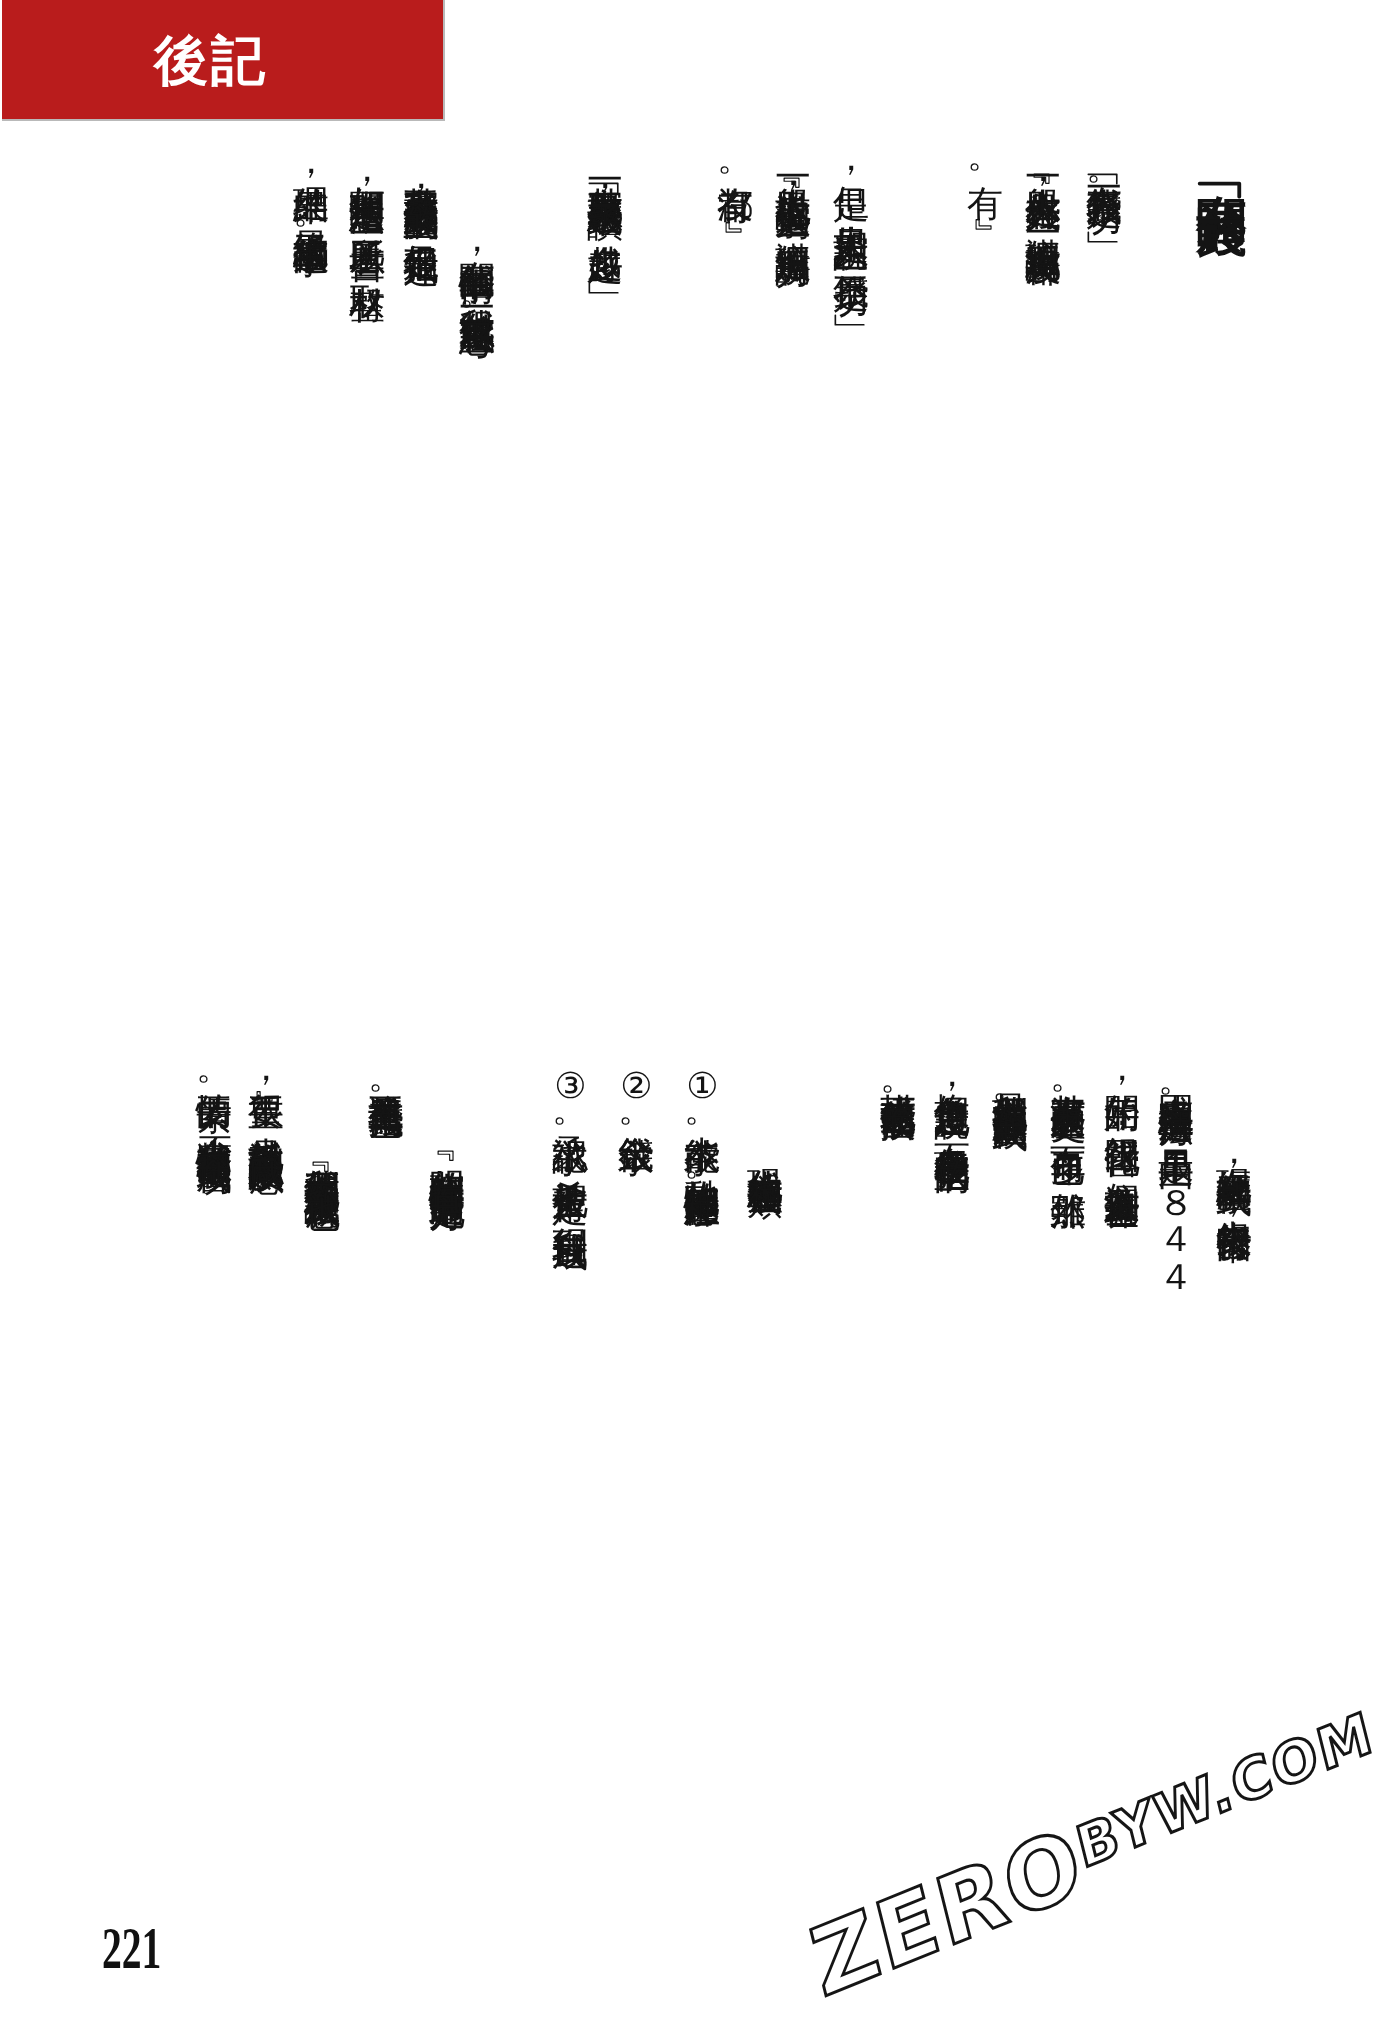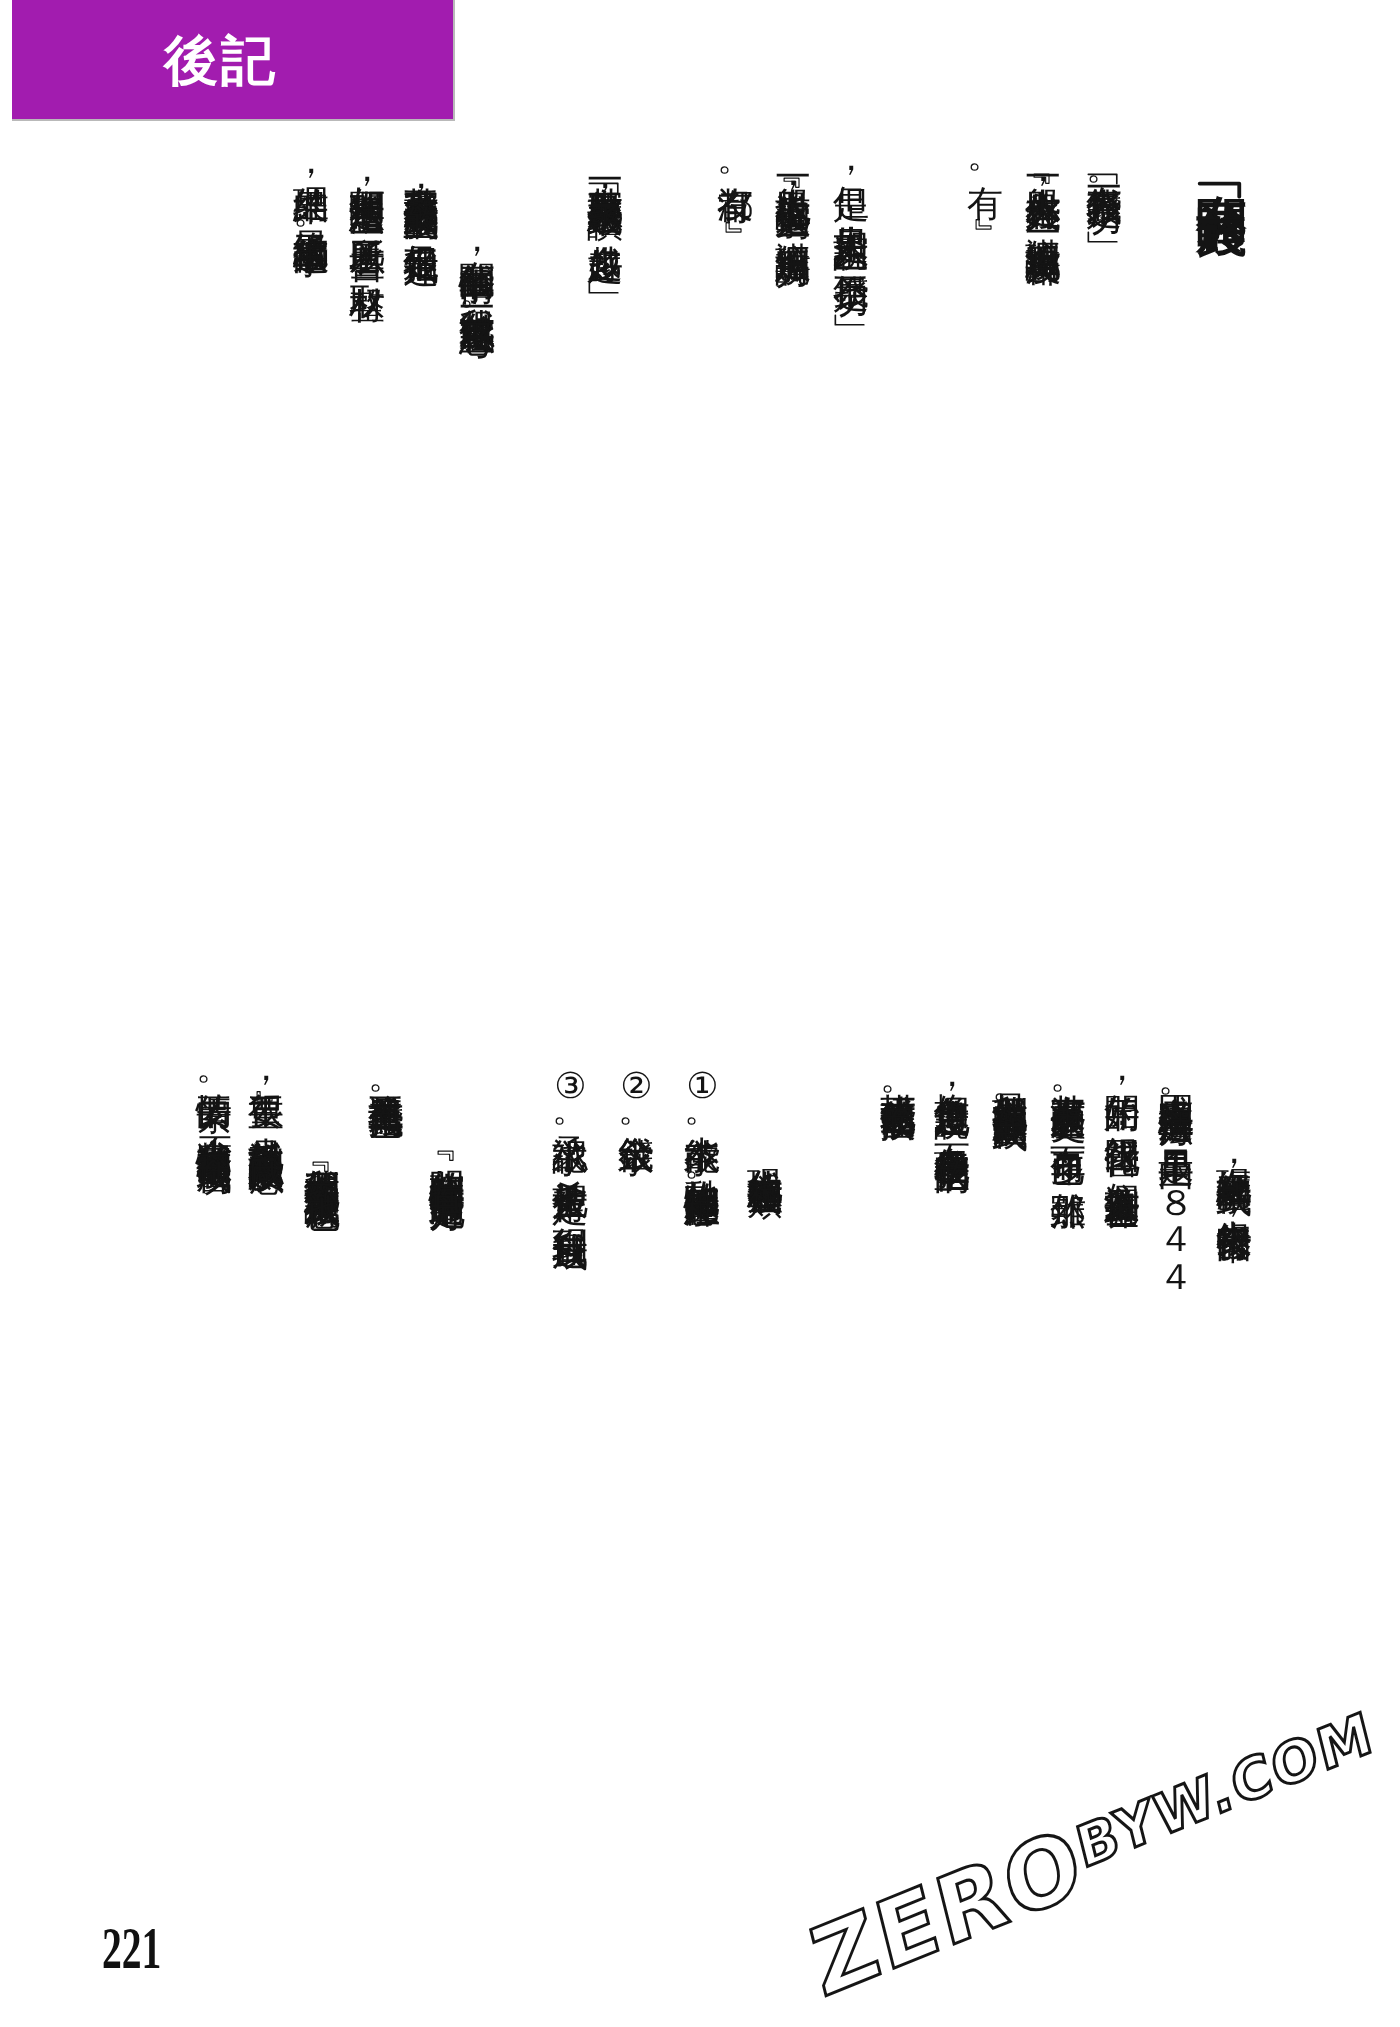--- a/index.html
+++ b/index.html
@@ -8,23 +8,23 @@
     width: 1400px;
     height: 2027px;
     overflow: hidden;
     background: #ffffff;
     color: #141414;
     font-family: "DejaVu Sans", "Liberation Sans", sans-serif;
   }
   
   .header-bar {
     position: absolute;
-    left: 12px; top: 0;
+    left: 2px; top: 0;
     width: 443px; height: 121px;
-    background: #a21caf;
+    background: #b91c1c;
     border-right: 2px solid #b9b9b9;
     border-bottom: 2px solid #b9b9b9;
     box-sizing: border-box;
   }
   .header-title {
     position: absolute;
     left: 152px; top: 34px;
     color: #ffffff;
     font-size: 54px;
     font-weight: bold;

